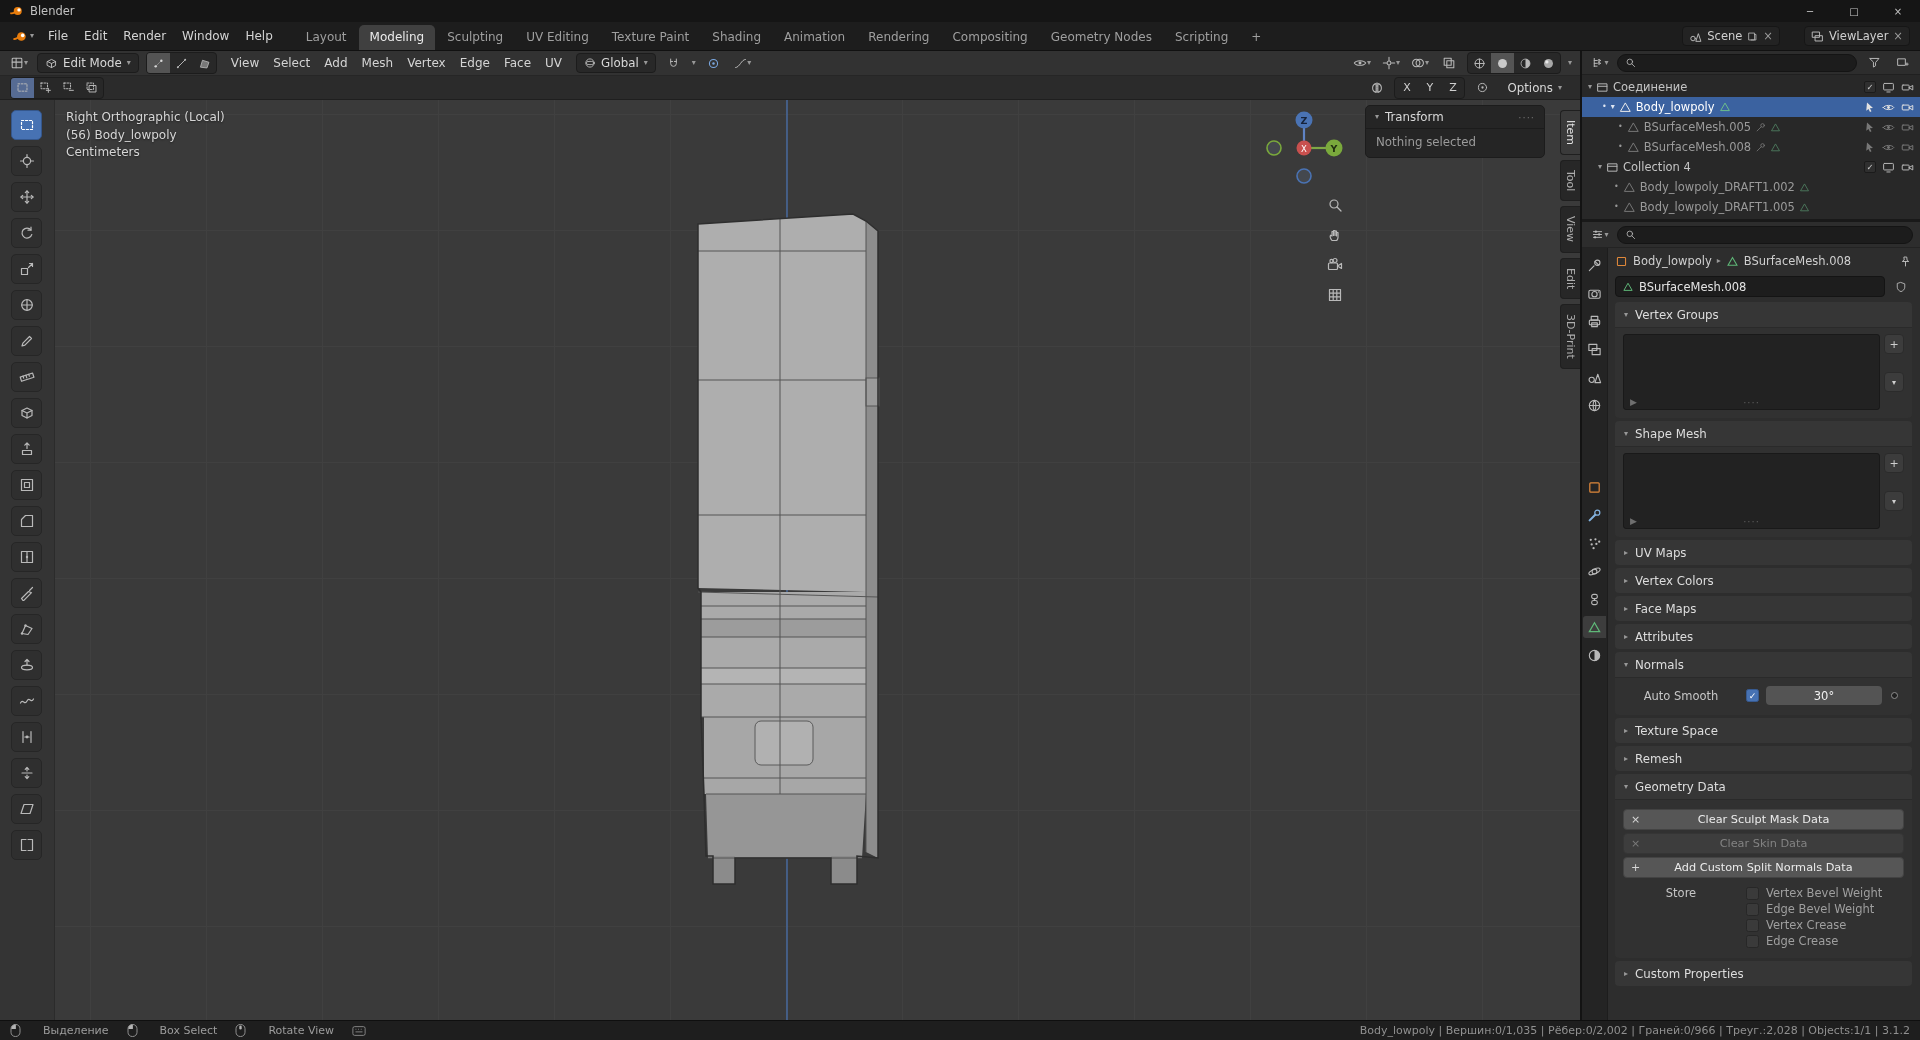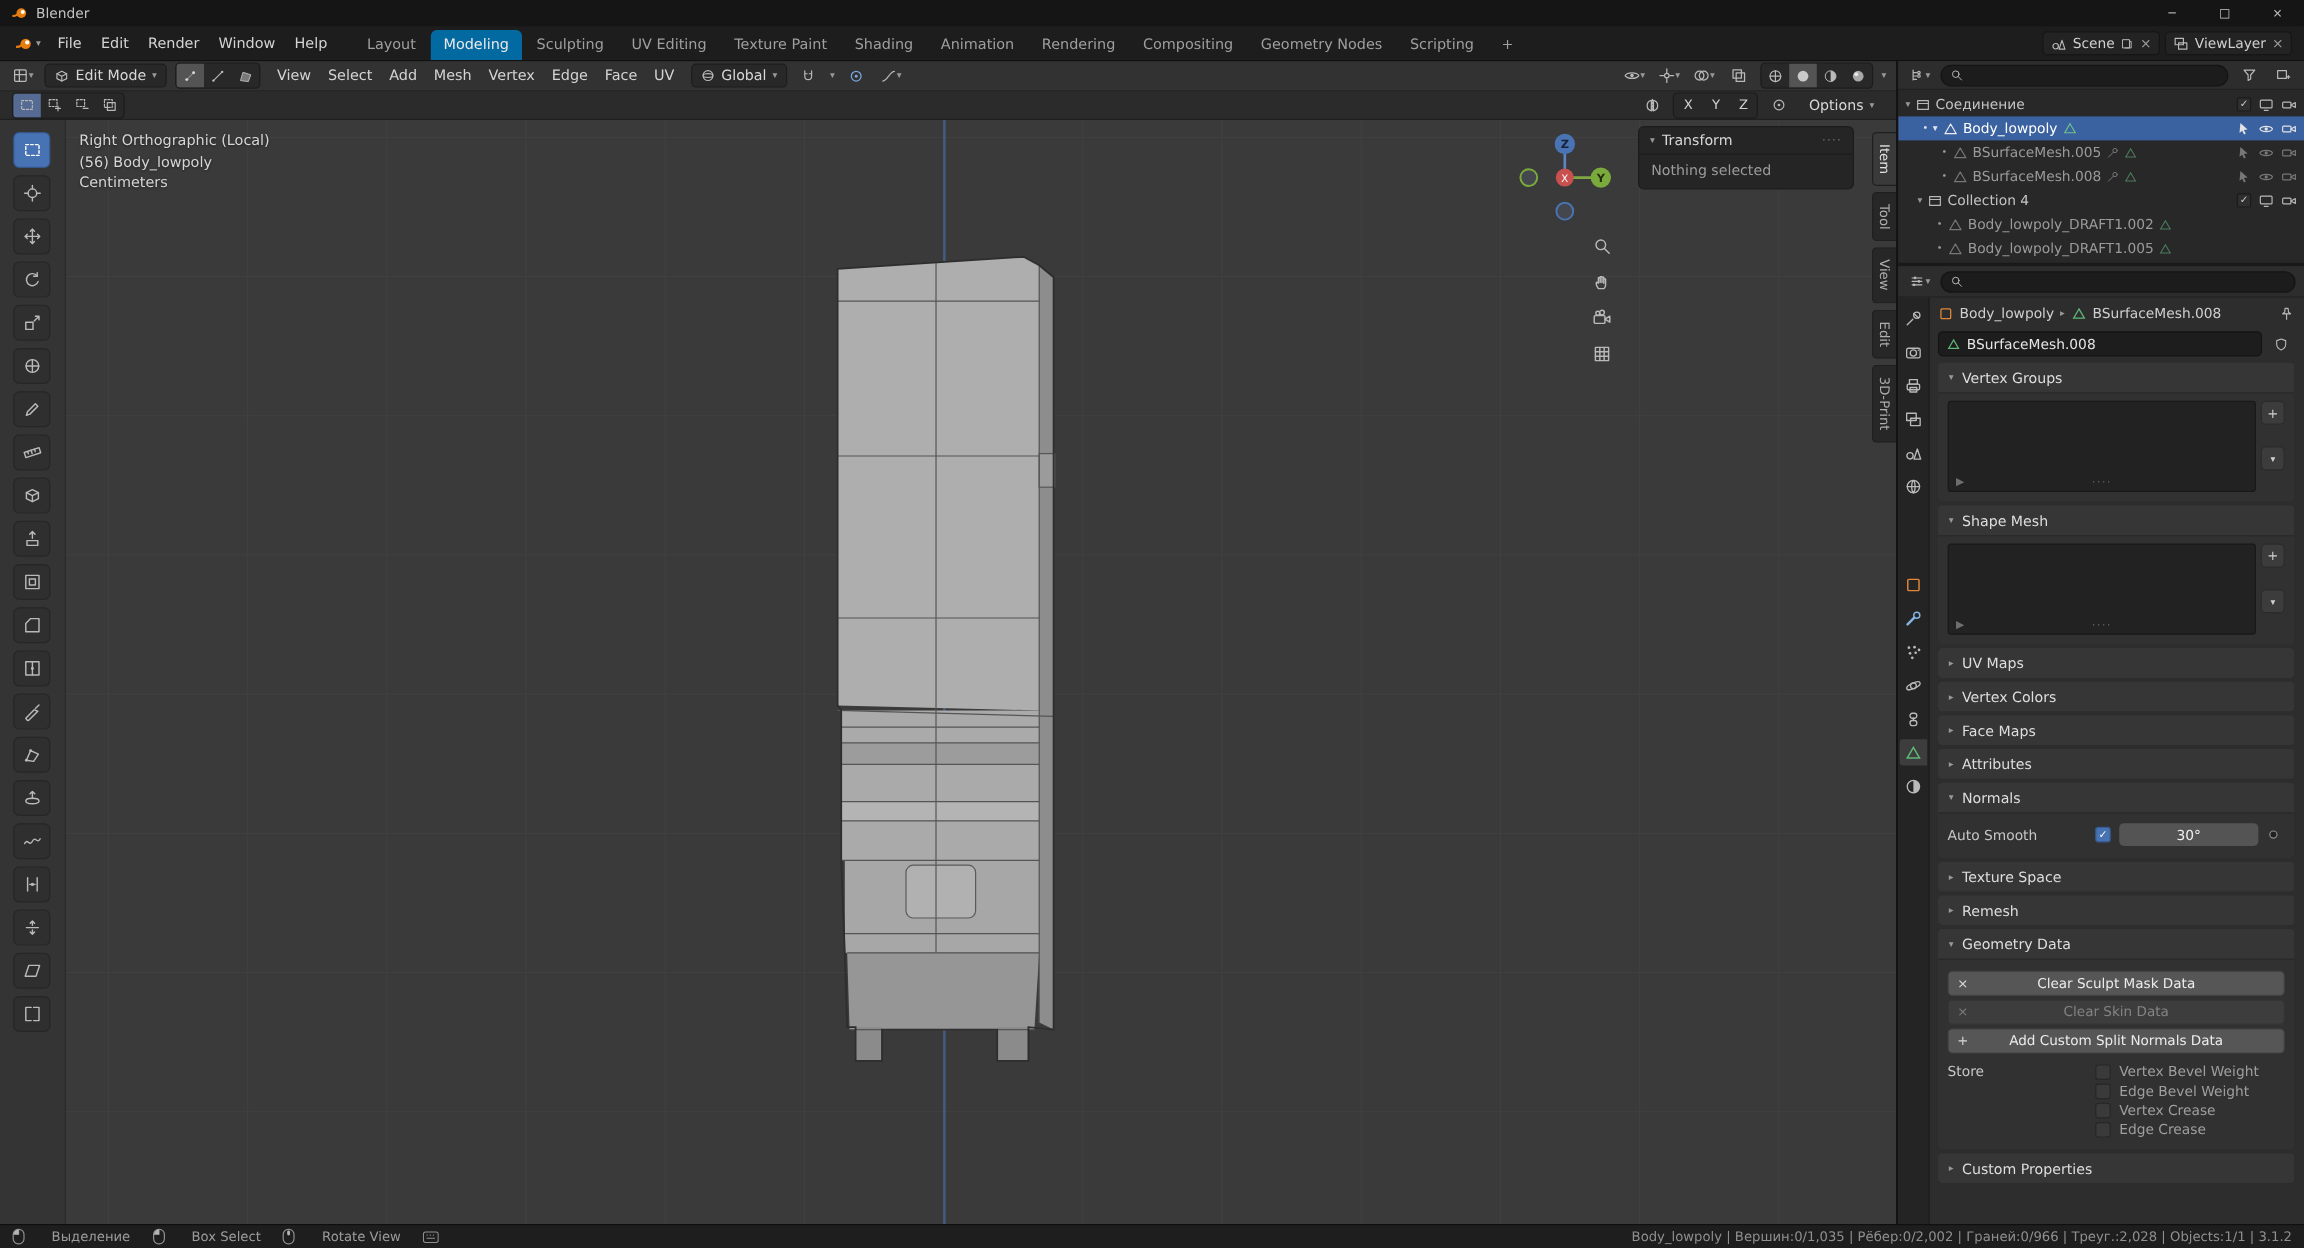--- a/index.html
+++ b/index.html
@@ -13,22 +13,22 @@
 .app-title{font-size:11.5px;color:#c2c2c2}
 .win-controls{margin-left:auto;display:flex;height:100%}
 .win-btn{width:44px;display:flex;align-items:center;justify-content:center;color:#c4c4c4;font-size:10px}
 
 .topbar{position:absolute;left:0;top:22px;width:1920px;height:29px;background:#1d1d1d;border-bottom:1px solid #111;display:flex;align-items:center;padding:0 10px 0 6px}
 .logo-btn{display:flex;align-items:center;gap:3px;padding:0 6px}
 .menubar{display:flex;margin-right:14px}
 .menu-item{padding:4px 8px;border-radius:3px;color:#d4d4d4}
 .wtabs{display:flex;align-self:flex-end;gap:1px}
 .wtab{padding:5px 11px 6px;color:#9f9f9f;border-radius:5px 5px 0 0;font-size:12px}
-.wtab.active{background:#0369a1;color:#eaeaea}
-.topbar-right{margin-left:auto;display:flex;align-items:center;gap:4px}
+.wtab.active{background:#404040;color:#eaeaea}
+.topbar-right{margin-left:auto;display:flex;align-items:center;gap:24px}
 .selector{display:flex;align-items:center;gap:5px;height:20px;padding:0 6px;background:#232323;border:1px solid #161616;border-radius:4px;color:#d0d0d0;font-size:11.5px}
 
 .viewport-region{position:absolute;left:0;top:51px;width:1580px;height:969px;display:flex;flex-direction:column}
 .vp-header{height:25px;background:#323232;border-bottom:1px solid #262626;display:flex;align-items:center;gap:7px;padding:0 8px;flex:0 0 auto}
 .vp-tools{height:24px;background:#2b2b2b;border-bottom:1px solid #1f1f1f;display:flex;align-items:center;gap:6px;padding:0 10px;flex:0 0 auto}
 .vp-canvas{position:relative;flex:1;background-color:#3a3a3a;background-image:linear-gradient(#404040 1px,transparent 1px),linear-gradient(90deg,#404040 1px,transparent 1px);background-size:116px 116px,116px 116px;background-position:0 14px,90px 0;overflow:hidden}
 .widget{display:flex;align-items:center;gap:5px;background:#282828;border:1px solid #1c1c1c;border-radius:4px;height:20px;padding:0 7px;color:#d8d8d8;font-size:11.8px}
 .iconbtn{min-width:22px;height:20px;padding:0 2px;border-radius:3px;display:flex;align-items:center;justify-content:center}
 .seg{display:flex;background:#282828;border:1px solid #1c1c1c;border-radius:4px;overflow:hidden}
 .seg>.segbtn{width:23px;height:20px;display:flex;align-items:center;justify-content:center}
@@ -84,21 +84,21 @@
 .panel{margin-bottom:3px;border-radius:4px;overflow:hidden}
 .panel-h{height:25px;background:#363636;display:flex;align-items:center;gap:7px;padding:0 9px;color:#dedede;font-size:11.8px}
 .panel-b{background:#313131;padding:6px 8px 8px;border-top:1px solid #2a2a2a}
 .listwrap{display:flex;gap:4px}
 .listbox{flex:1;height:76px;background:#222;border:1px solid #191919;border-radius:3px;position:relative}
 .lb-foot{position:absolute;left:6px;bottom:2px;color:#6f6f6f;font-size:9px}
 .lb-grip{position:absolute;left:0;right:0;bottom:1px;text-align:center;color:#5c5c5c;font-size:10px;letter-spacing:1px}
 .list-side{display:flex;flex-direction:column;gap:4px}
 .sbtn{width:20px;height:20px;background:#3c3c3c;border:1px solid #2b2b2b;border-radius:4px;display:flex;align-items:center;justify-content:center;color:#cfcfcf;font-size:11px}
 .frow{display:flex;align-items:center;gap:7px;margin:2px 0}
-.flabel{width:116px;text-align:left;color:#c6c6c6;font-size:11.5px;flex:0 0 auto}
+.flabel{width:116px;text-align:center;color:#c6c6c6;font-size:11.5px;flex:0 0 auto}
 .cb{width:13px;height:13px;border-radius:2.5px;background:#3a3a3a;border:1px solid #272727;display:flex;align-items:center;justify-content:center;font-size:9px;color:#fff;flex:0 0 auto}
 .cb.on{background:#4772b3;border-color:#375a90}
 .numfield{width:116px;height:19px;background:#545454;border-radius:4px;display:flex;align-items:center;justify-content:center;color:#f0f0f0;font-size:11.5px}
 .kdot{width:7px;height:7px;border-radius:50%;background:#202020;border:1.5px solid #8e8e8e;margin-left:2px}
 .gbtn{height:21px;background:#565656;border:1px solid #434343;border-radius:4px;display:flex;align-items:center;justify-content:center;margin:3px 0;color:#ebebeb;font-size:11.3px;position:relative}
 .gbtn .lead{position:absolute;left:7px;font-size:11px;color:#d6d6d6}
 .gbtn.disabled{background:#3d3d3d;border-color:#353535;color:#838383}
 .gbtn.disabled .lead{color:#7a7a7a}
 .storelab{color:#9f9f9f;font-size:11.5px}
 

